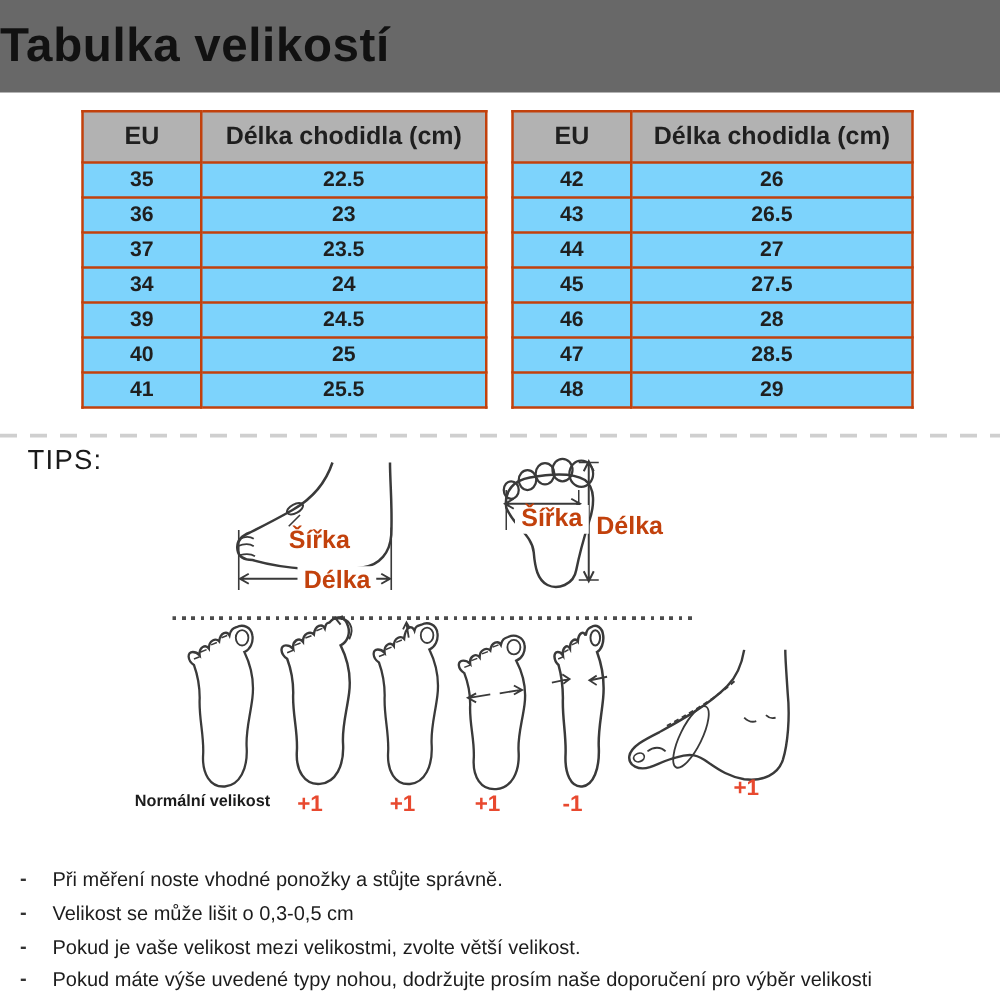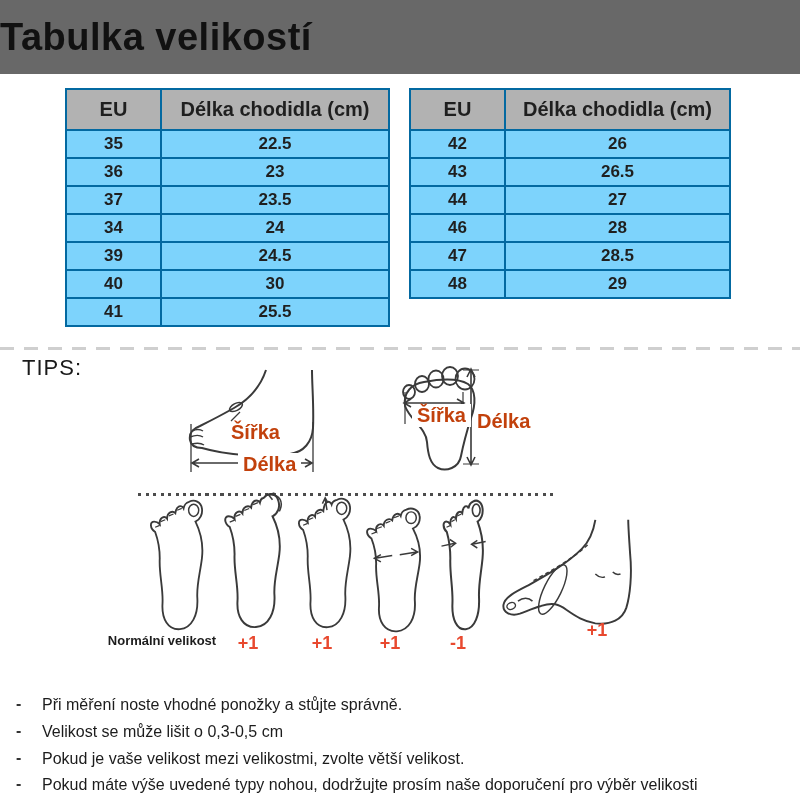--- a/index.html
+++ b/index.html
@@ -10,21 +10,21 @@
   
   .banner { position: absolute; left: 0; top: 0; width: 800px; height: 74px;
             background: #686868; display: flex; align-items: center; }
   .banner h1 { font-size: 38px; font-weight: bold; color: #111; letter-spacing: .5px; }
 
   
   table.size { position: absolute; top: 88px; border-collapse: collapse;
                font-weight: bold; color: #1f1f1f; text-align: center; }
   table.size.left  { left: 65px;  width: 325px; }
   table.size.right { left: 409px; width: 322px; }
-  table.size th, table.size td { border: 2px solid #0369a1; }
+  table.size th, table.size td { border: 2px solid #c2410c; }
   table.size th { background: #b2b2b2; height: 41px; font-size: 20px; }
   table.size th.c1, table.size td.c1 { width: 95px; }
   table.size td { height: 28px; font-size: 17px; background: #7dd3fc; }
   table.size td.c1 { background: #7dd3fc; }
 
   
   .divider { position: absolute; left: 0; top: 347px; width: 800px; height: 3px;
              background: repeating-linear-gradient(90deg,#cfcfcf 0 14px,transparent 14px 24px); }
 
   
@@ -79,21 +79,21 @@
     <tr>
           <td class="c1">34</td>
           <td>24</td>
         </tr>
     <tr>
           <td class="c1">39</td>
           <td>24.5</td>
         </tr>
     <tr>
           <td class="c1">40</td>
-          <td>30</td>
+          <td>25</td>
         </tr>
     <tr>
           <td class="c1">41</td>
           <td>25.5</td>
         </tr>
   </tbody>
     </table>
 
   <table class="size right">
     <tbody>
@@ -105,20 +105,24 @@
           <td class="c1">42</td>
           <td>26</td>
         </tr>
     <tr>
           <td class="c1">43</td>
           <td>26.5</td>
         </tr>
     <tr>
           <td class="c1">44</td>
           <td>27</td>
+        </tr>
+    <tr>
+          <td class="c1">45</td>
+          <td>27.5</td>
         </tr>
     <tr>
           <td class="c1">46</td>
           <td>28</td>
         </tr>
     <tr>
           <td class="c1">47</td>
           <td>28.5</td>
         </tr>
     <tr>

